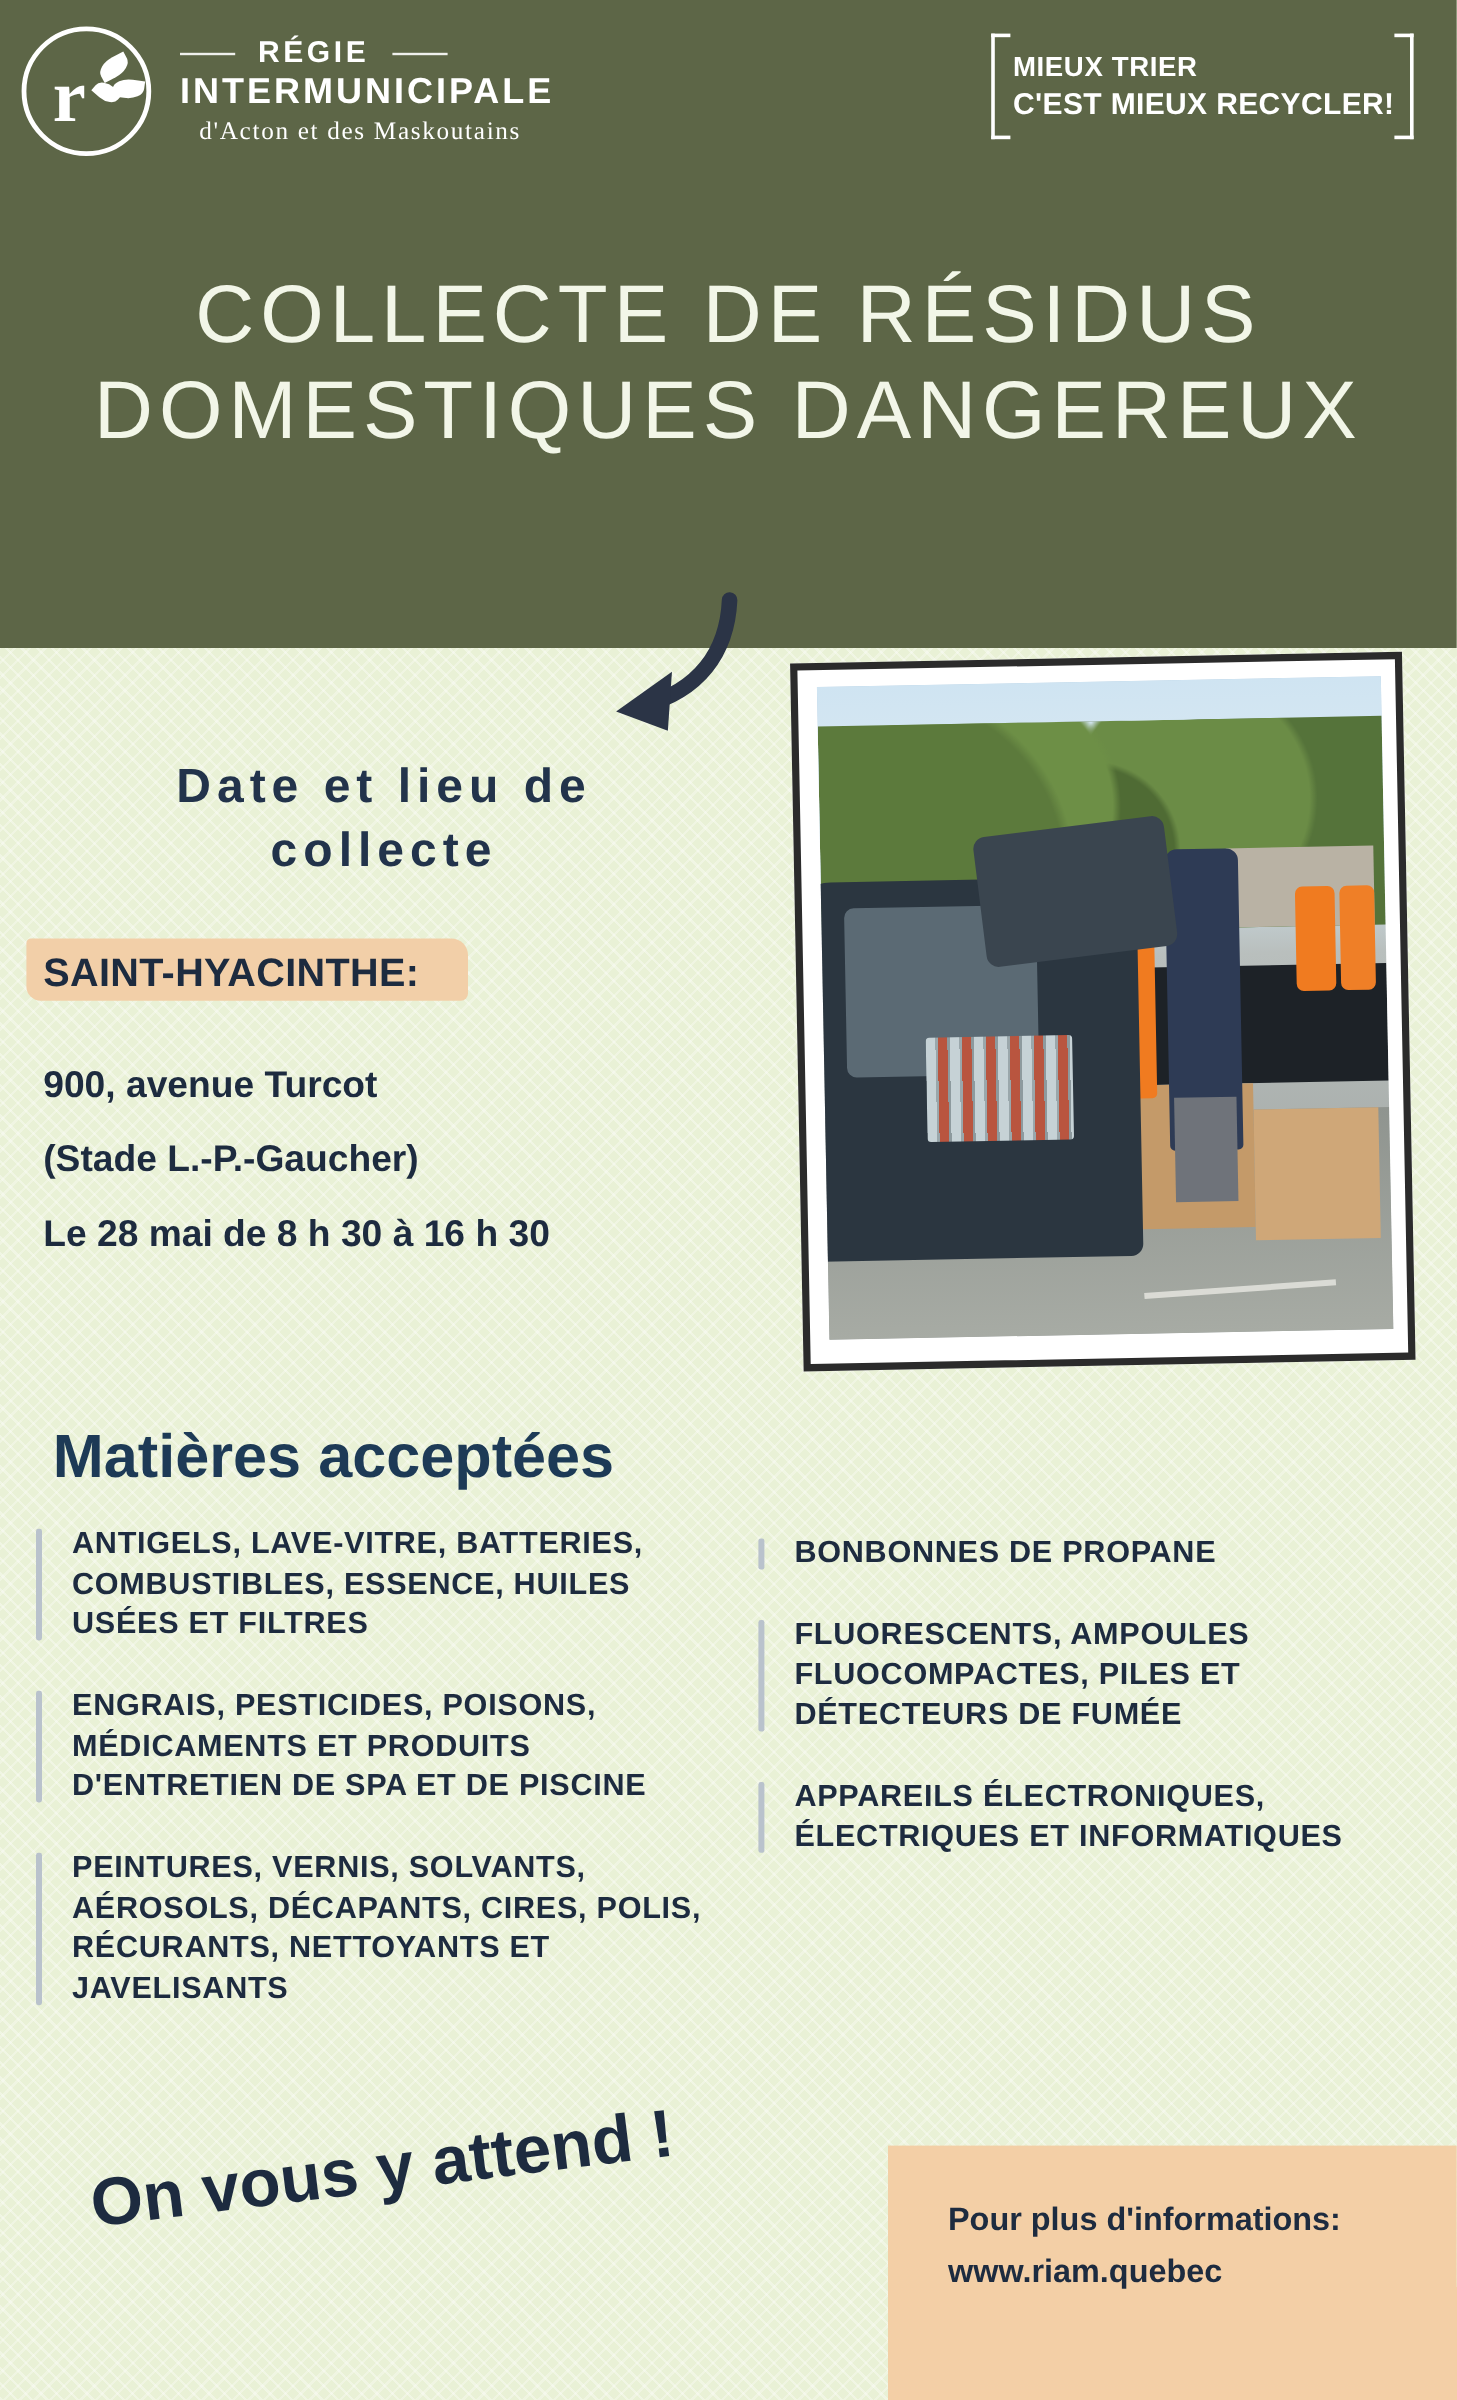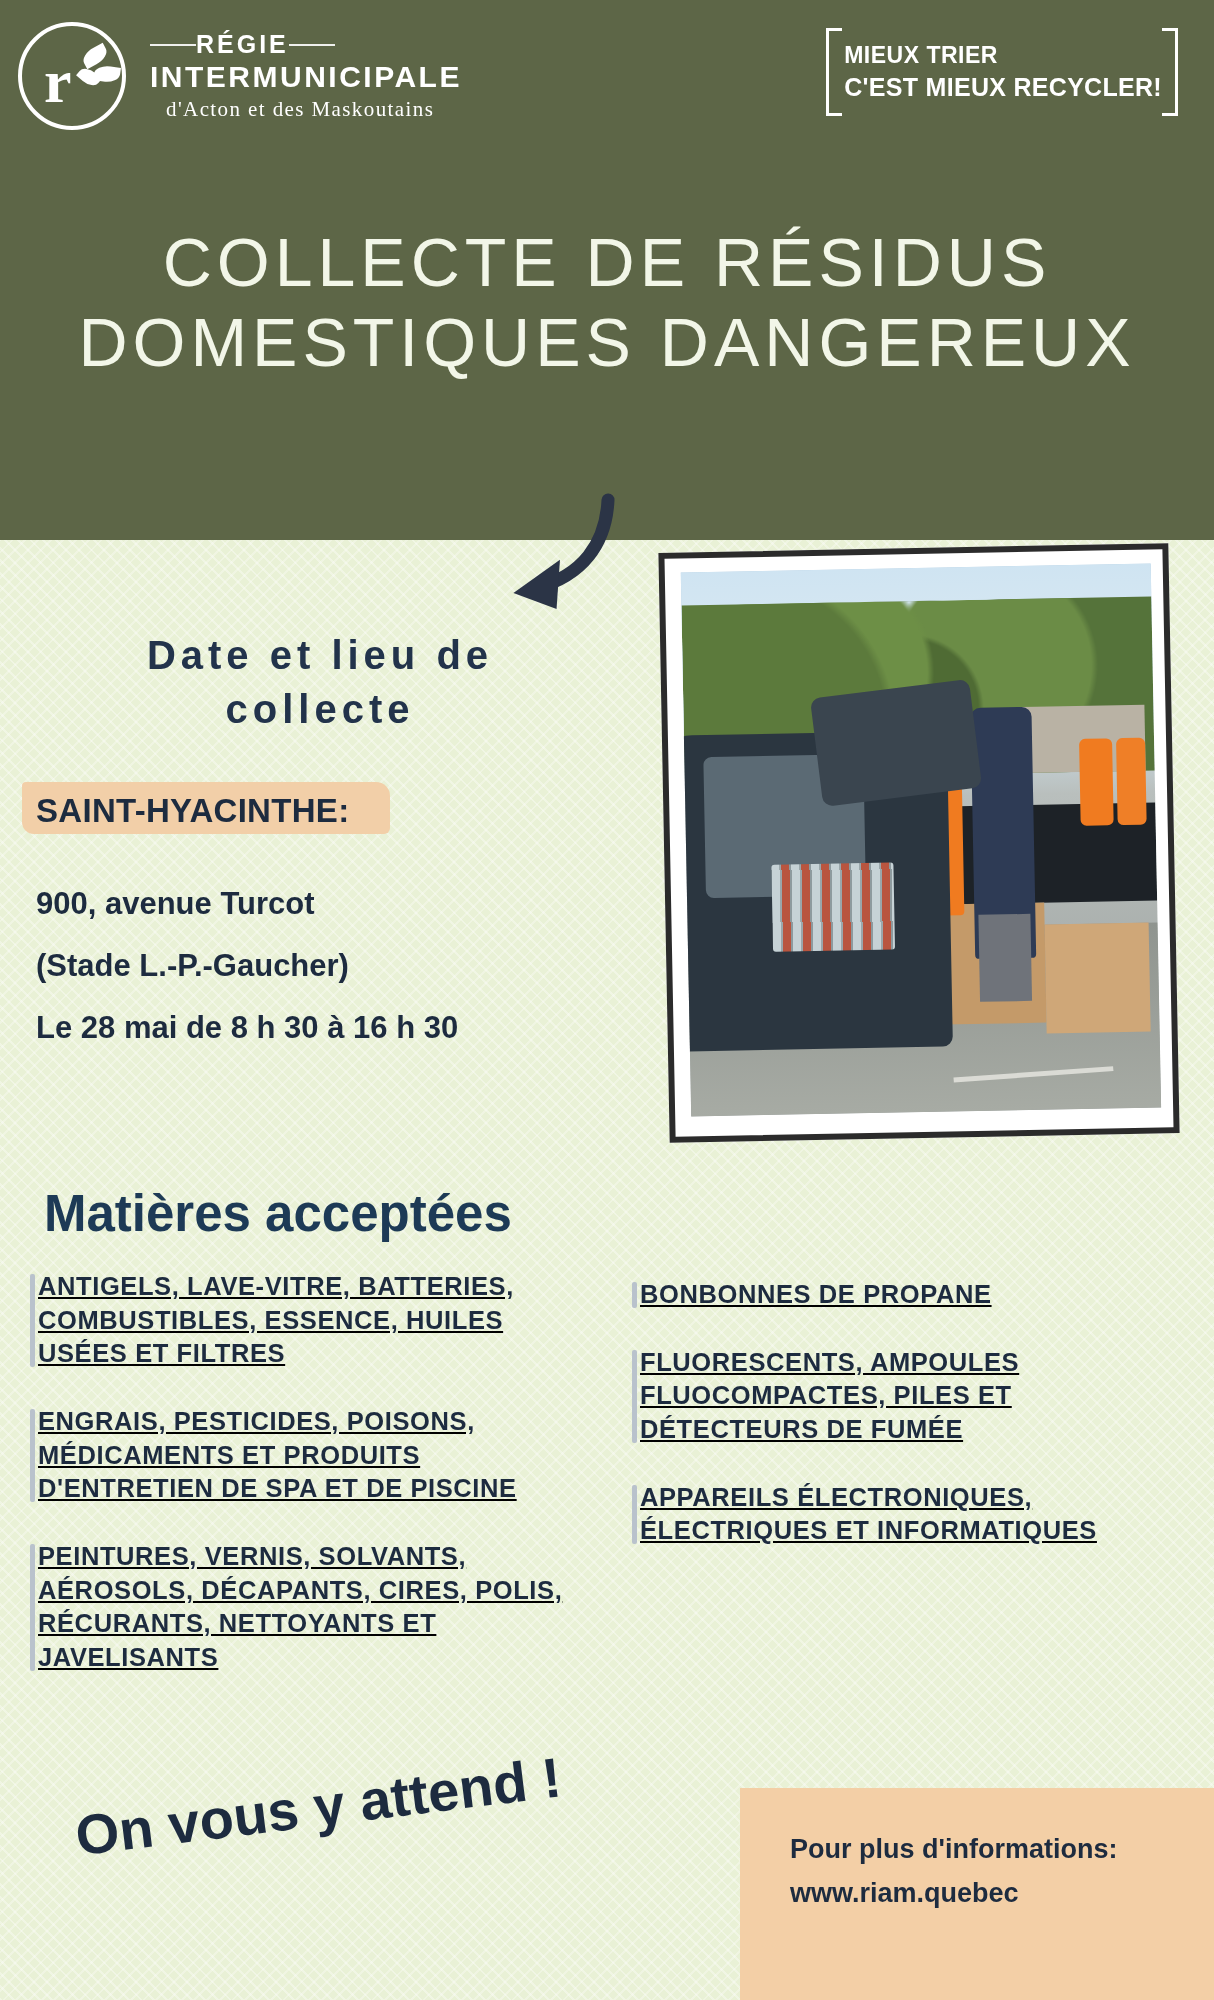--- a/index.html
+++ b/index.html
@@ -64,21 +64,21 @@
   .leaf.l3 { width: 22px; height: 14px; left: 56px; top: 44px; transform: rotate(40deg); }
 
   .logo-text {
     margin-left: 24px;
     color: #ffffff;
     line-height: 1.08;
   }
   .logo-text .lt-top {
     display: flex;
     align-items: center;
-    gap: 0;
+    gap: 19px;
   }
   .logo-text .rule {
     height: 2px;
     width: 46px;
     background: #ffffff;
     opacity: 0.9;
   }
   .logo-text .lt1 {
     font-size: 25px;
     letter-spacing: 3px;
@@ -263,23 +263,22 @@
   }
   .mat-col-right {
     position: absolute;
     left: 632px;
     top: 1278px;
     width: 520px;
   }
 
   .mat-item {
     position: relative;
-    padding-left: 8px;
+    padding-left: 30px;
     margin-bottom: 34px;
-    text-decoration: underline;
   }
   .mat-item::before {
     content: "";
     position: absolute;
     left: 0; top: 4px; bottom: 4px;
     width: 5px;
     background: #b9c2cc;
     border-radius: 2px;
   }
   .mat-item span {

